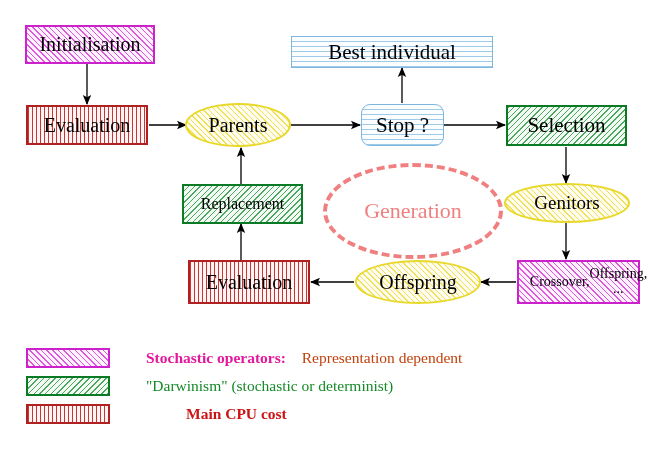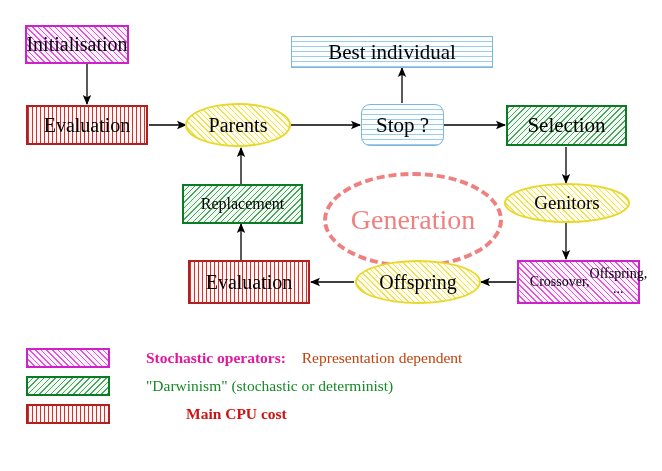--- a/index.html
+++ b/index.html
@@ -83,21 +83,21 @@
       <line x1="444" y1="125" x2="505" y2="125"></line>
       <line x1="566" y1="147" x2="566" y2="183"></line>
       <line x1="566" y1="221" x2="566" y2="259"></line>
       <line x1="516" y1="282" x2="481" y2="282"></line>
       <line x1="354" y1="282" x2="311" y2="282"></line>
       <line x1="241" y1="260" x2="241" y2="224"></line>
       <line x1="241" y1="184" x2="241" y2="148"></line>
     </g>
   </svg>
 
-  <div class="node hatch-magenta" style="left:25px;top:25px;width:104px;height:39px;font-size:20px;">
+  <div class="node hatch-magenta" style="left:25px;top:25px;width:130px;height:39px;font-size:20px;">
     <span class="lbl">Initialisation</span>
   </div>
 
   <div class="node hatch-red" style="left:26px;top:105px;width:122px;height:40px;font-size:20px;">
     <span class="lbl">Evaluation</span>
   </div>
 
   <div class="node hatch-yellow ellipse" style="left:185px;top:103px;width:106px;height:44px;font-size:20px;">
     <span class="lbl">Parents</span>
   </div>
@@ -111,21 +111,21 @@
   </div>
 
   <div class="node hatch-green" style="left:506px;top:105px;width:121px;height:41px;font-size:21px;">
     <span class="lbl">Selection</span>
   </div>
 
   <div class="node hatch-green" style="left:182px;top:184px;width:121px;height:40px;font-size:16px;">
     <span class="lbl">Replacement</span>
   </div>
 
-  <div class="generation" style="left:323px;top:172px;width:172px;height:88px;font-size:28px;">
+  <div class="generation" style="left:323px;top:163px;width:172px;height:88px;font-size:22px;">
     <span class="lbl">Generation</span>
   </div>
 
   <div class="node hatch-yellow ellipse" style="left:504px;top:183px;width:126px;height:40px;font-size:19px;">
     <span class="lbl">Genitors</span>
   </div>
 
   <div class="node hatch-red" style="left:188px;top:260px;width:122px;height:44px;font-size:20px;">
     <span class="lbl">Evaluation</span>
   </div>

